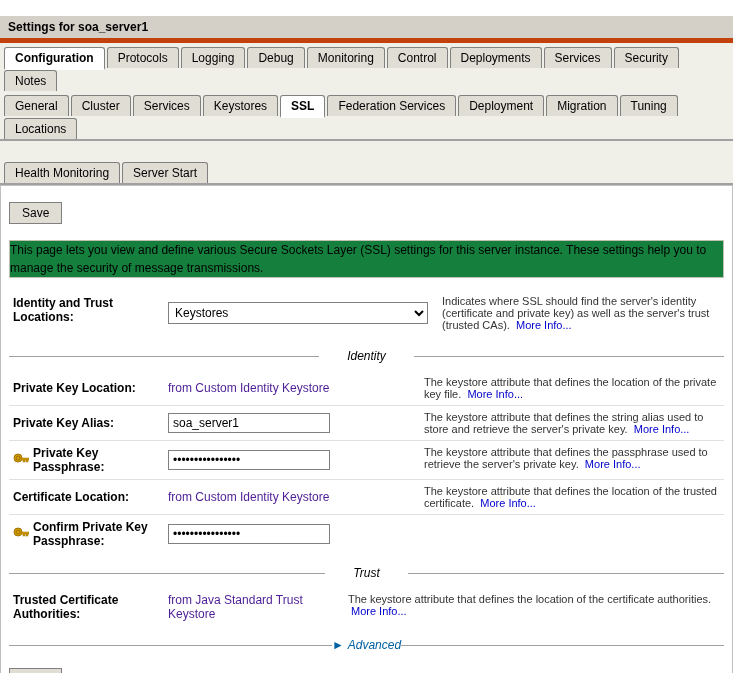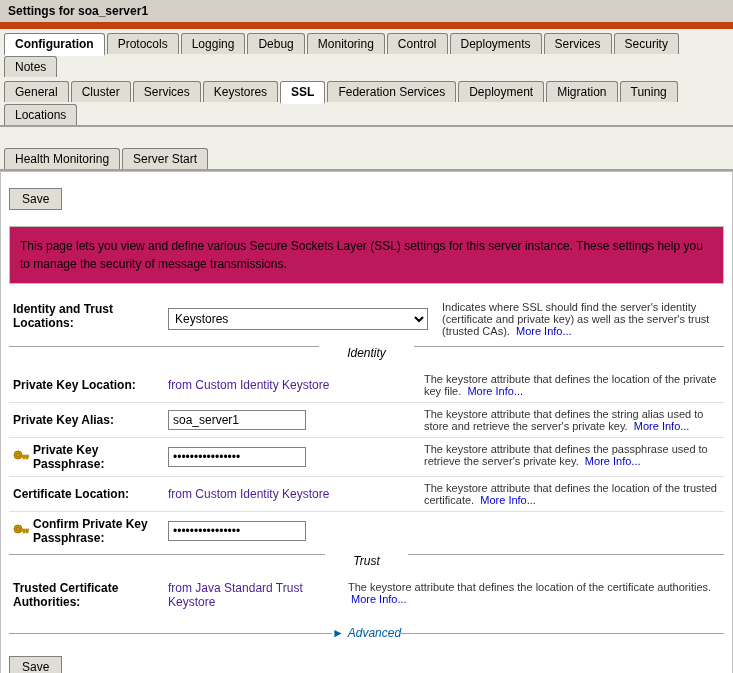--- a/index.html
+++ b/index.html
@@ -7,21 +7,22 @@
       font-family: Arial, Helvetica, sans-serif;
       font-size: 12px;
       background: #fff;
       color: #000;
     }
     .window-title {
       background: #d4d0c8;
       padding: 4px 8px;
       font-weight: bold;
       font-size: 12px;
-      border-bottom: 7px solid #c2410c;
+      border-bottom: 5px solid #c2410c;
+      margin-top: 16px;
     }
     .tab {
       padding: 3px 10px;
       border: 1px solid #808080;
       border-bottom: none;
       background: #e0ddd4;
       cursor: pointer;
       font-size: 12px;
       border-radius: 3px 3px 0 0;
     }
@@ -52,31 +53,30 @@
     }
     .save-btn {
       padding: 3px 12px;
       background: #e0ddd4;
       border: 1px solid #808080;
       cursor: pointer;
       font-size: 12px;
       margin: 8px 0;
     }
     .description-box {
-      background: #be185d;
+      background: #15803d;
       border: 1px solid #c0c0b0;
-      padding: 10px;
       margin-bottom: 12px;
       font-size: 12px;
       line-height: 1.5;
     }
     .section-divider {
       display: flex;
-      align-items: flex-start;
-      margin: 4px 0 8px 0;
+      align-items: center;
+      margin: 13px 0 8px 0;
       gap: 20px;
     }
     .section-divider-line {
       flex: 1;
       height: 1px;
       background: #a0a0a0;
     }
     .section-label {
       font-style: italic;
       font-size: 12px;
@@ -124,21 +124,21 @@
       width: 260px;
       padding: 2px;
       border: 1px solid #808080;
       background: #fff;
       font-size: 12px;
     }
     input[type="text"], input[type="password"] {
       border: 1px solid #808080;
       padding: 2px 4px;
       font-size: 12px;
-      width: 138px;
+      width: 162px;
     }
     .row-sep td {
       border-top: 1px solid #e0e0e0;
     }
     .label-with-icon {
       display: flex;
       align-items: center;
       font-weight: bold;
       justify-content: center;
     }

